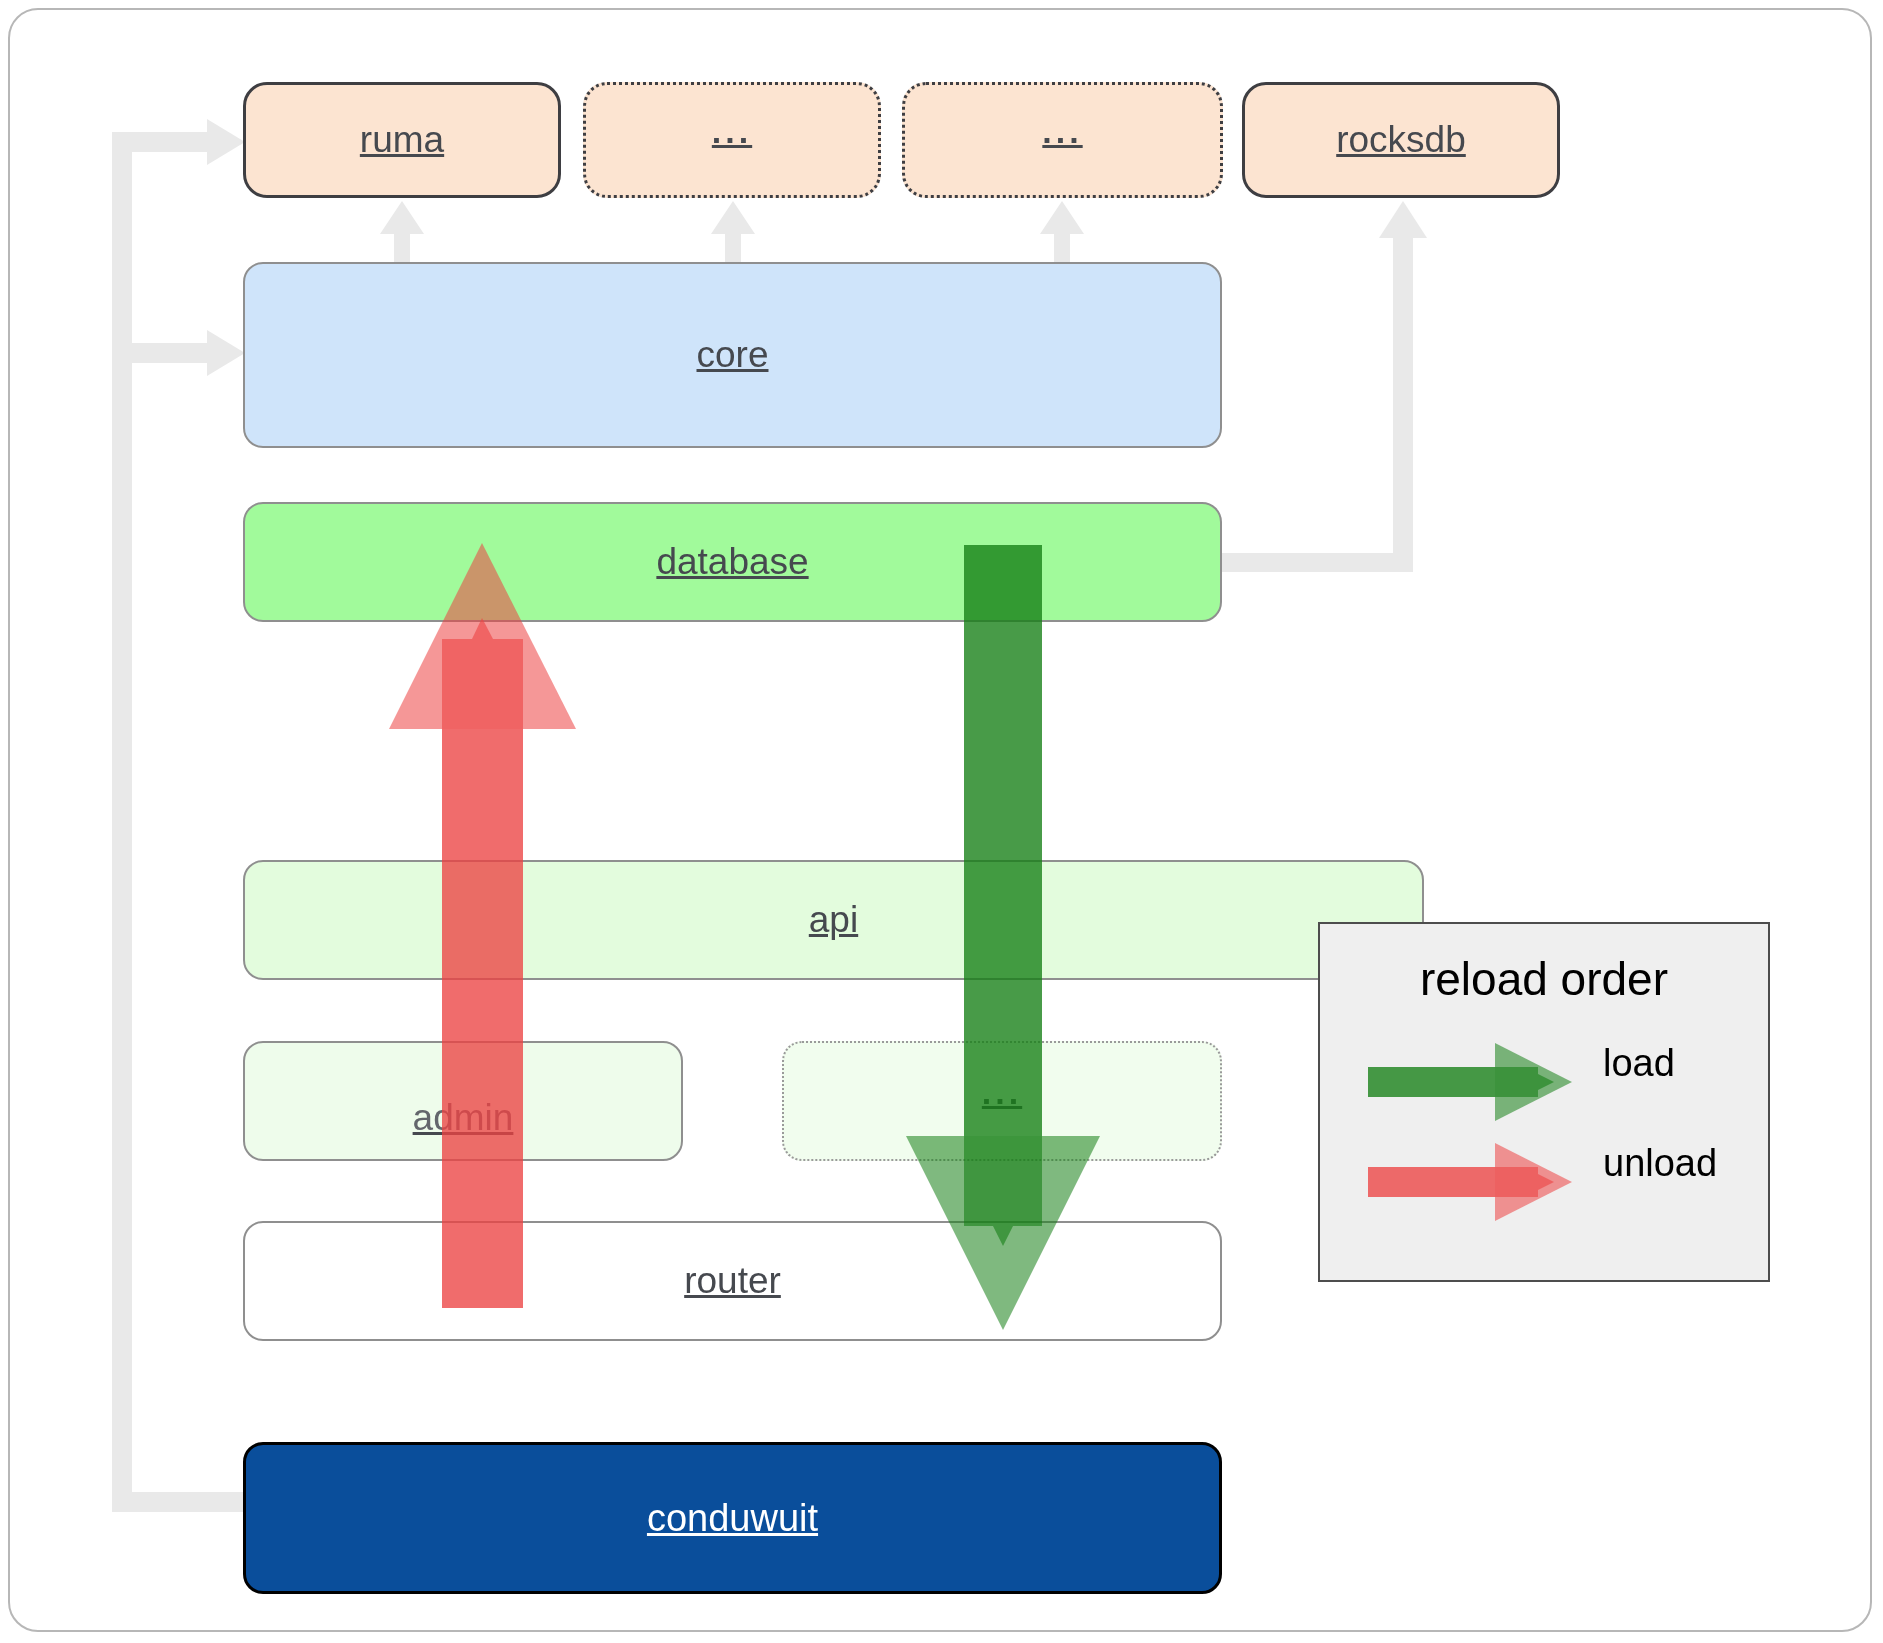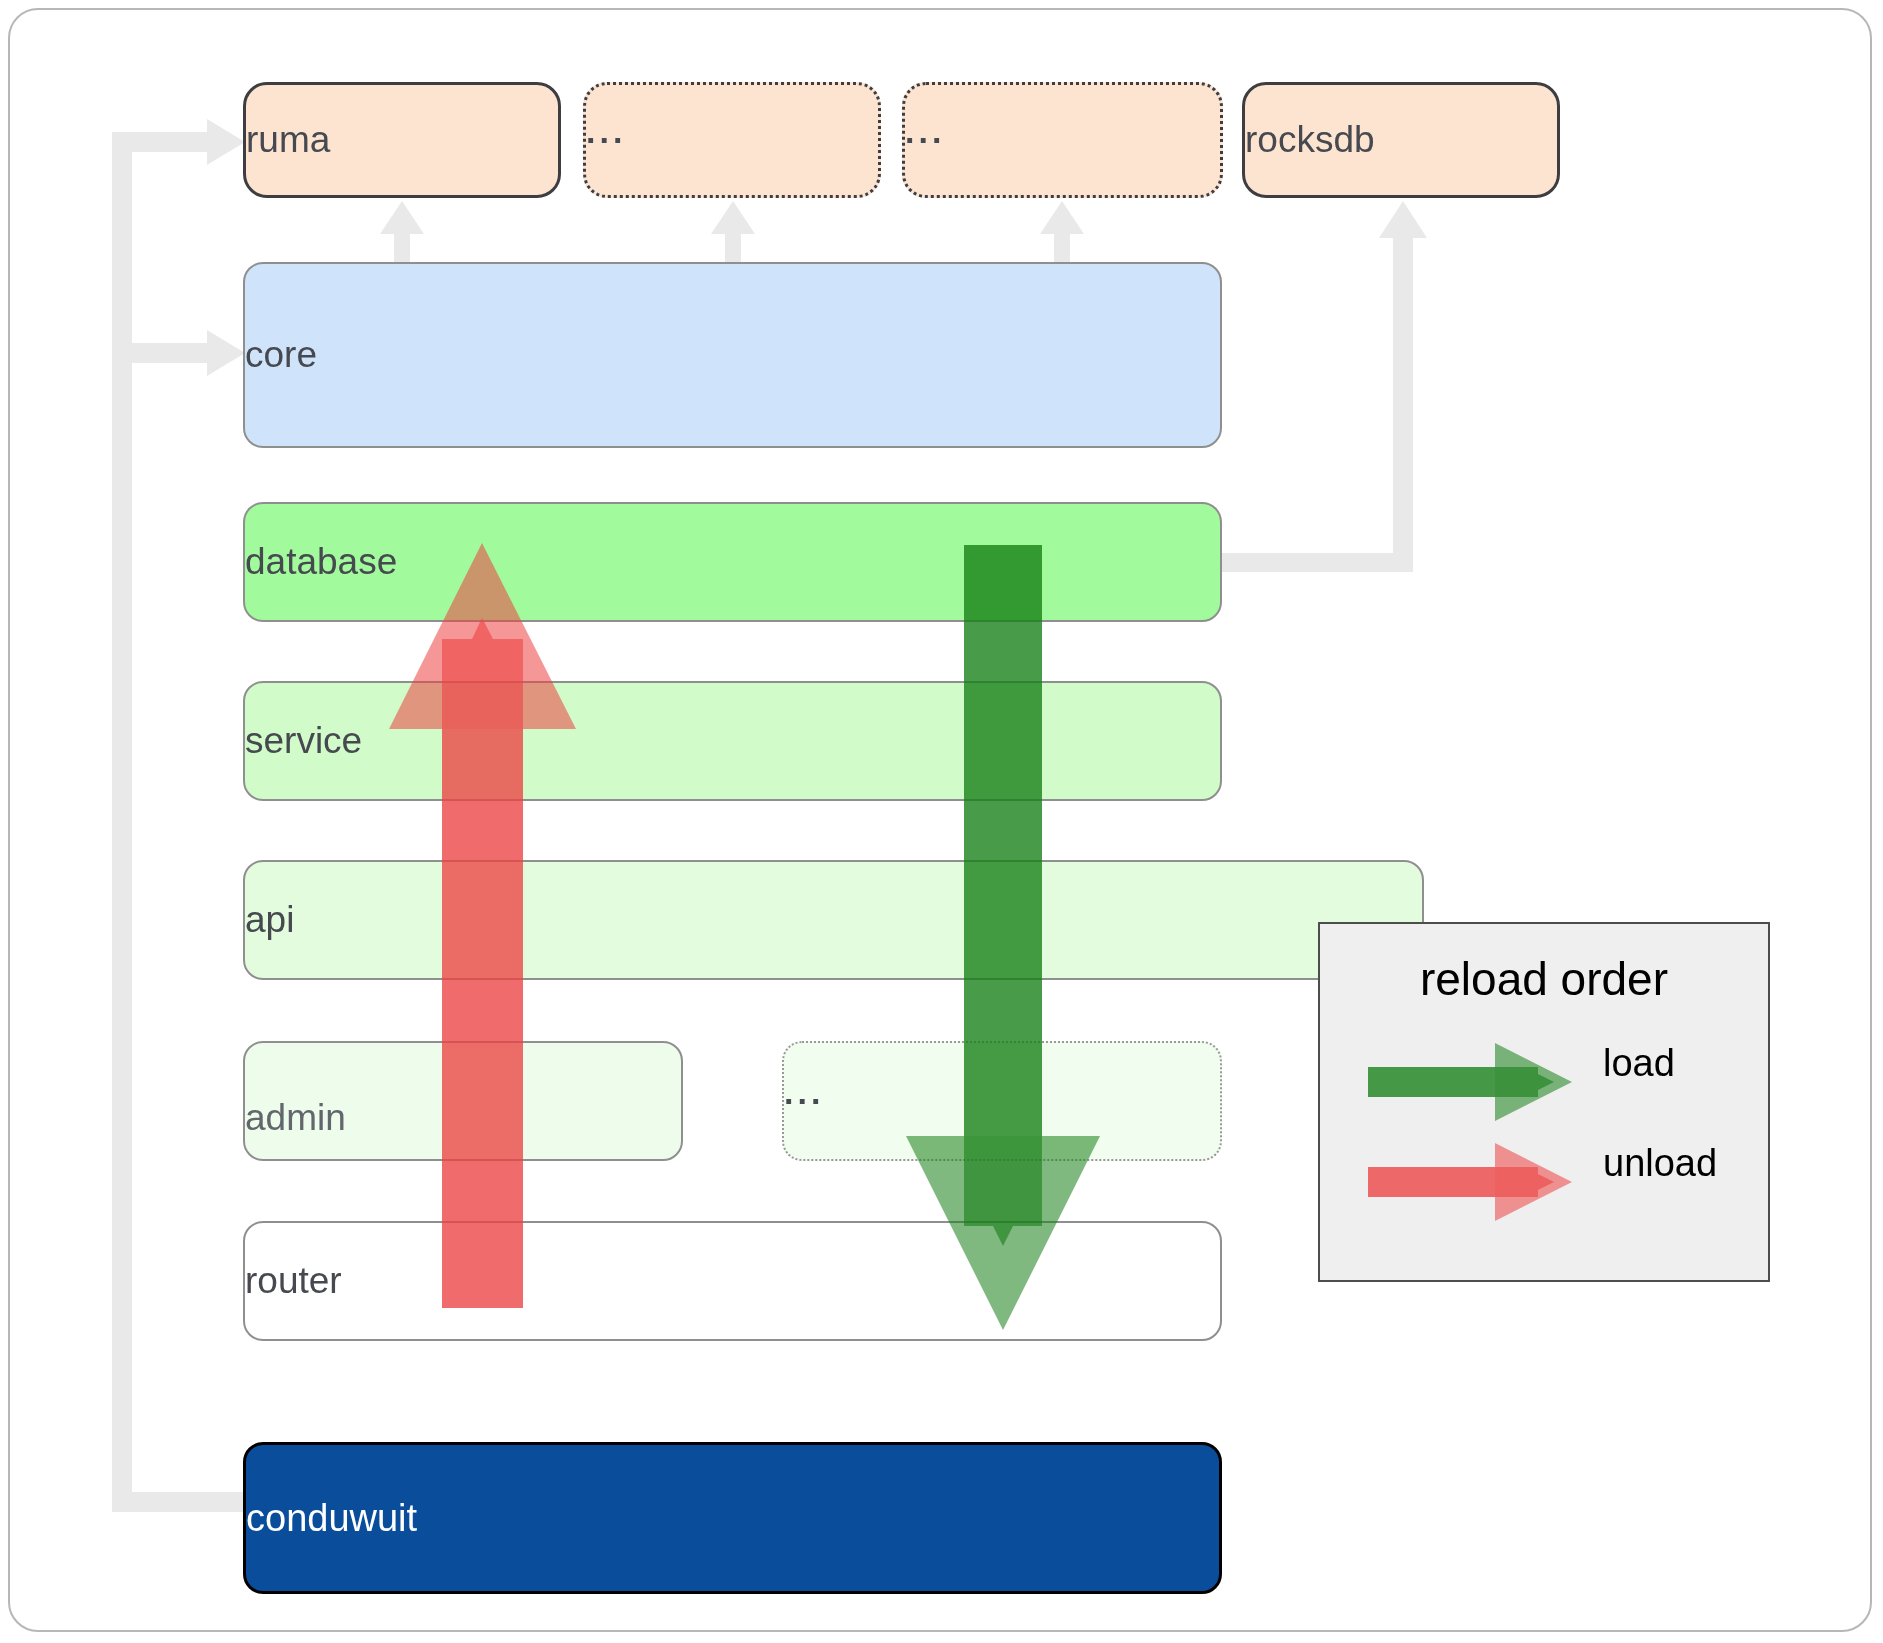--- a/index.html
+++ b/index.html
@@ -1,23 +1,23 @@
 <!DOCTYPE html>
 <html style="--module_fill: #fce4d1; --core_fill: #cfe4fa; --database_fill: #a1fa9b; --service_fill: #d1fbc9; --api_fill: #e3fcdd; --admin_fill: #eefceb; --etc_fill: #f1fdee; --router_fill: #ffffff; --conduwuit_fill: #0a4e9b; --legend_fill: #efefef; --connector: #e9e9e9; --load_arrow: #157f15; --unload_arrow: #ec4242;"><head>
 <meta charset="utf-8">
 <style>
   html,body{margin:0;padding:0;background:#fff;}
   .page{position:relative;width:1883px;height:1643px;background:#ffffff;overflow:hidden;
         font-family:"Liberation Sans","DejaVu Sans",sans-serif;}
   .frame{position:absolute;left:8px;top:8px;width:1864px;height:1624px;
          border:2.5px solid #b7b7b7;border-radius:30px;box-sizing:border-box;}
   .layer{position:absolute;left:0;top:0;pointer-events:none;}
-  .box{position:absolute;display:flex;align-items:center;
+  .box{position:absolute;display:flex;align-items:center;justify-content:center;
        box-sizing:border-box;font-size:37px;color:#46494f;
-       border:2px solid #8f8f8f;border-radius:20px;}
+       border:2px solid #8f8f8f;border-radius:20px;text-decoration:underline;}
   .b-module{background:var(--module_fill);border:3px solid #3e3e42;border-radius:24px;}
   .b-module-dotted{background:var(--module_fill);border:3px dotted #3e3e42;border-radius:24px;}
   .b-core{background:var(--core_fill);}
   .b-database{background:var(--database_fill);}
   .b-service{background:var(--service_fill);}
   .b-api{background:var(--api_fill);}
   .b-admin{background:var(--admin_fill);}
   .b-etc{background:var(--etc_fill);border:2px dotted #9a9a9a;}
   .b-router{background:var(--router_fill);}
   .b-conduwuit{background:var(--conduwuit_fill);border:3.5px solid #000;color:#ffffff;font-size:38px;}
@@ -77,23 +77,20 @@
   <div class="box b-module" style="left:1242px;top:82px;width:318px;height:116px">
     <span>rocksdb</span>
   </div>
 
   <div class="box b-core" style="left:243px;top:262px;width:979px;height:186px">
     <span>core</span>
   </div>
   <div class="box b-database" style="left:243px;top:502px;width:979px;height:120px">
     <span>database</span>
   </div>
-  <div class="box b-service" style="left:243px;top:681px;width:979px;height:120px">
-    <span>service</span>
-  </div>
   <div class="box b-api" style="left:243px;top:860px;width:1181px;height:120px">
     <span>api</span>
   </div>
   <div class="box b-admin" style="left:243px;top:1041px;width:440px;height:120px">
     <span class="muted">admin</span>
   </div>
   <div class="box b-etc" style="left:782px;top:1041px;width:440px;height:120px">
     <span class="dots">...</span>
   </div>
   <div class="box b-router" style="left:243px;top:1221px;width:979px;height:120px">

